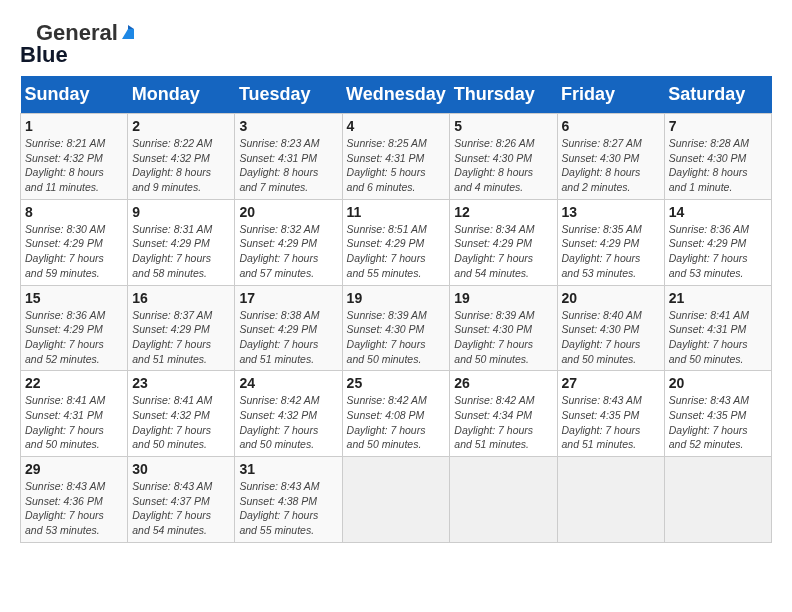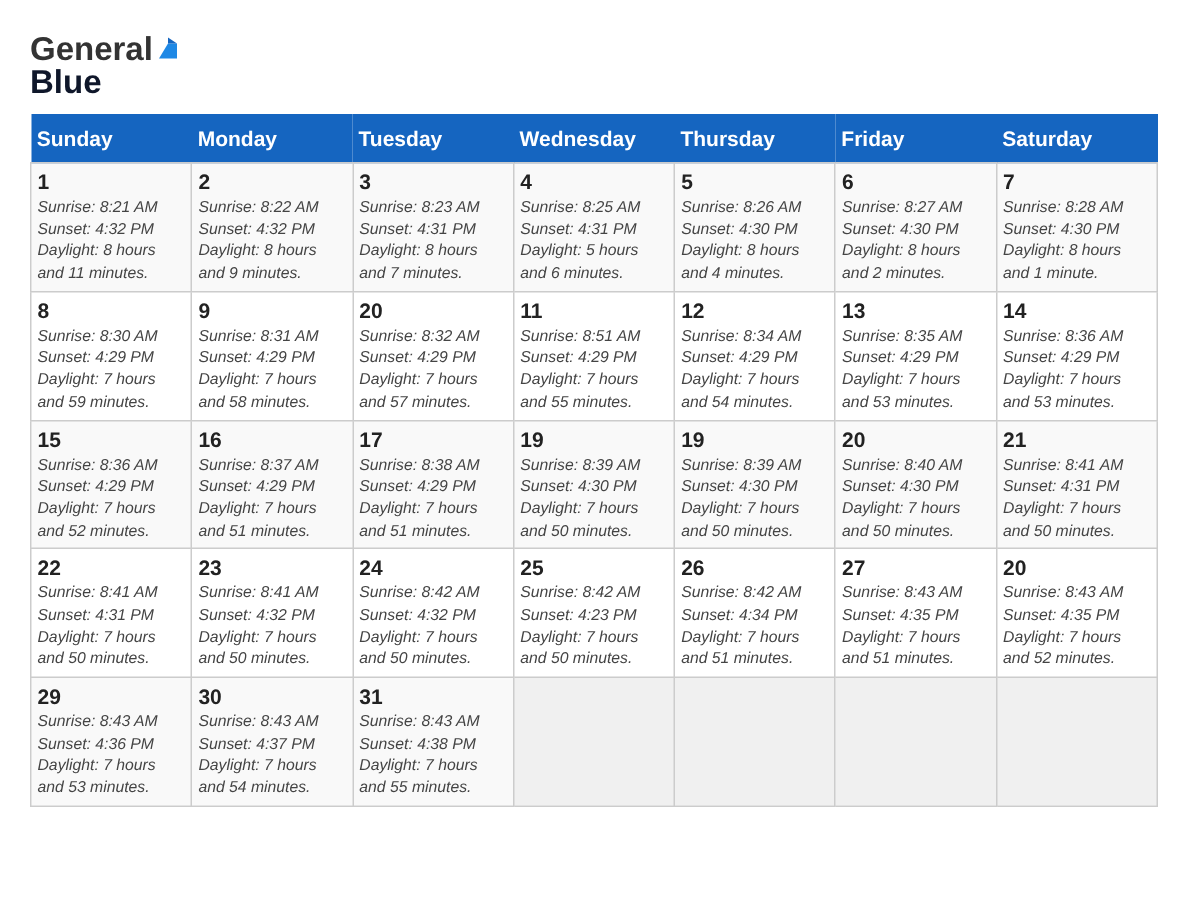--- a/index.html
+++ b/index.html
@@ -36,21 +36,21 @@
     table {
       width: 100%;
       border-collapse: collapse;
       font-size: 11px;
     }
     thead tr th {
       background-color: #1565c0;
       color: #fff;
       padding: 8px 4px;
       text-align: left;
-      font-size: 14px;
+      font-size: 18px;
       font-weight: bold;
     }
     tbody tr td {
       border: 1px solid #ccc;
       vertical-align: top;
       padding: 4px 4px;
       width: 14.28%;
       min-height: 80px;
       background: #fff;
     }
@@ -76,21 +76,21 @@
     td.empty {
       background: #f0f0f0 !important;
     }
   </style>
 </head>
 <body>
 
 <div class="header-area">
   <div class="logo">
     <div style="display:flex;align-items:center;">
-      <span style="font-size:22px;font-weight:bold;color:#333;">General</span>
+      <span style="font-size:22px;font-weight:bold;color:#333;margin-left:16px;">General</span>
       <svg width="18" height="18" viewBox="0 0 18 18" style="margin:0 1px;">
         <polygon points="3,15 15,15 15,5 9,5" fill="#1e88e5"></polygon>
         <polygon points="9,5 15,5 9,1" fill="#1565c0"></polygon>
       </svg>
     </div>
     <span style="font-size:22px;font-weight:bold;color:#0f172a;margin-top:-4px;">Blue</span>
   </div>
   <div class="title-area">
     <div class="month-title"></div>
     <div class="location-title"></div>
@@ -306,21 +306,21 @@
         <div class="day-info">
           <span>Sunrise: 8:42 AM</span><br>
           <span>Sunset: 4:32 PM</span><br>
           <span>Daylight: 7 hours and 50 minutes.</span>
         </div>
         </td>
         <td>
         <span class="day-number">25</span>
         <div class="day-info">
           <span>Sunrise: 8:42 AM</span><br>
-          <span>Sunset: 4:23 PM</span><br>
+          <span>Sunset: 4:08 PM</span><br>
           <span>Daylight: 7 hours and 50 minutes.</span>
         </div>
         </td>
         <td>
         <span class="day-number">26</span>
         <div class="day-info">
           <span>Sunrise: 8:42 AM</span><br>
           <span>Sunset: 4:34 PM</span><br>
           <span>Daylight: 7 hours and 51 minutes.</span>
         </div>

